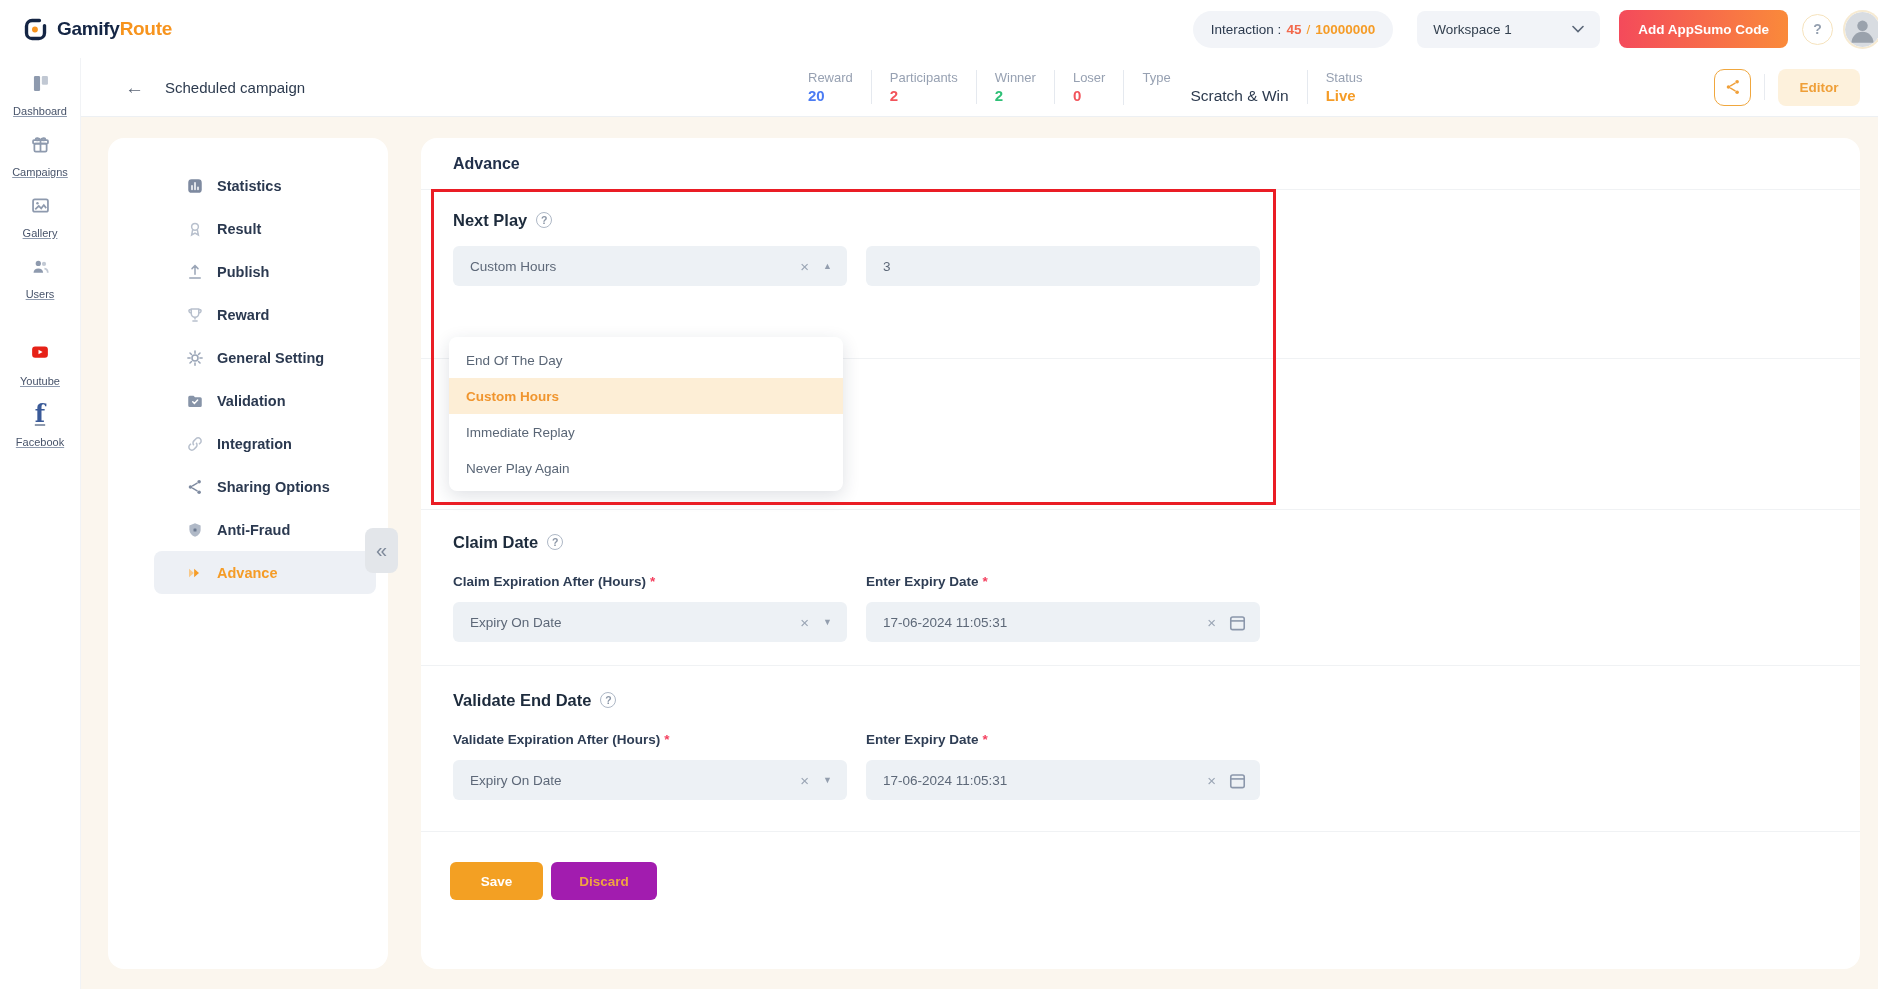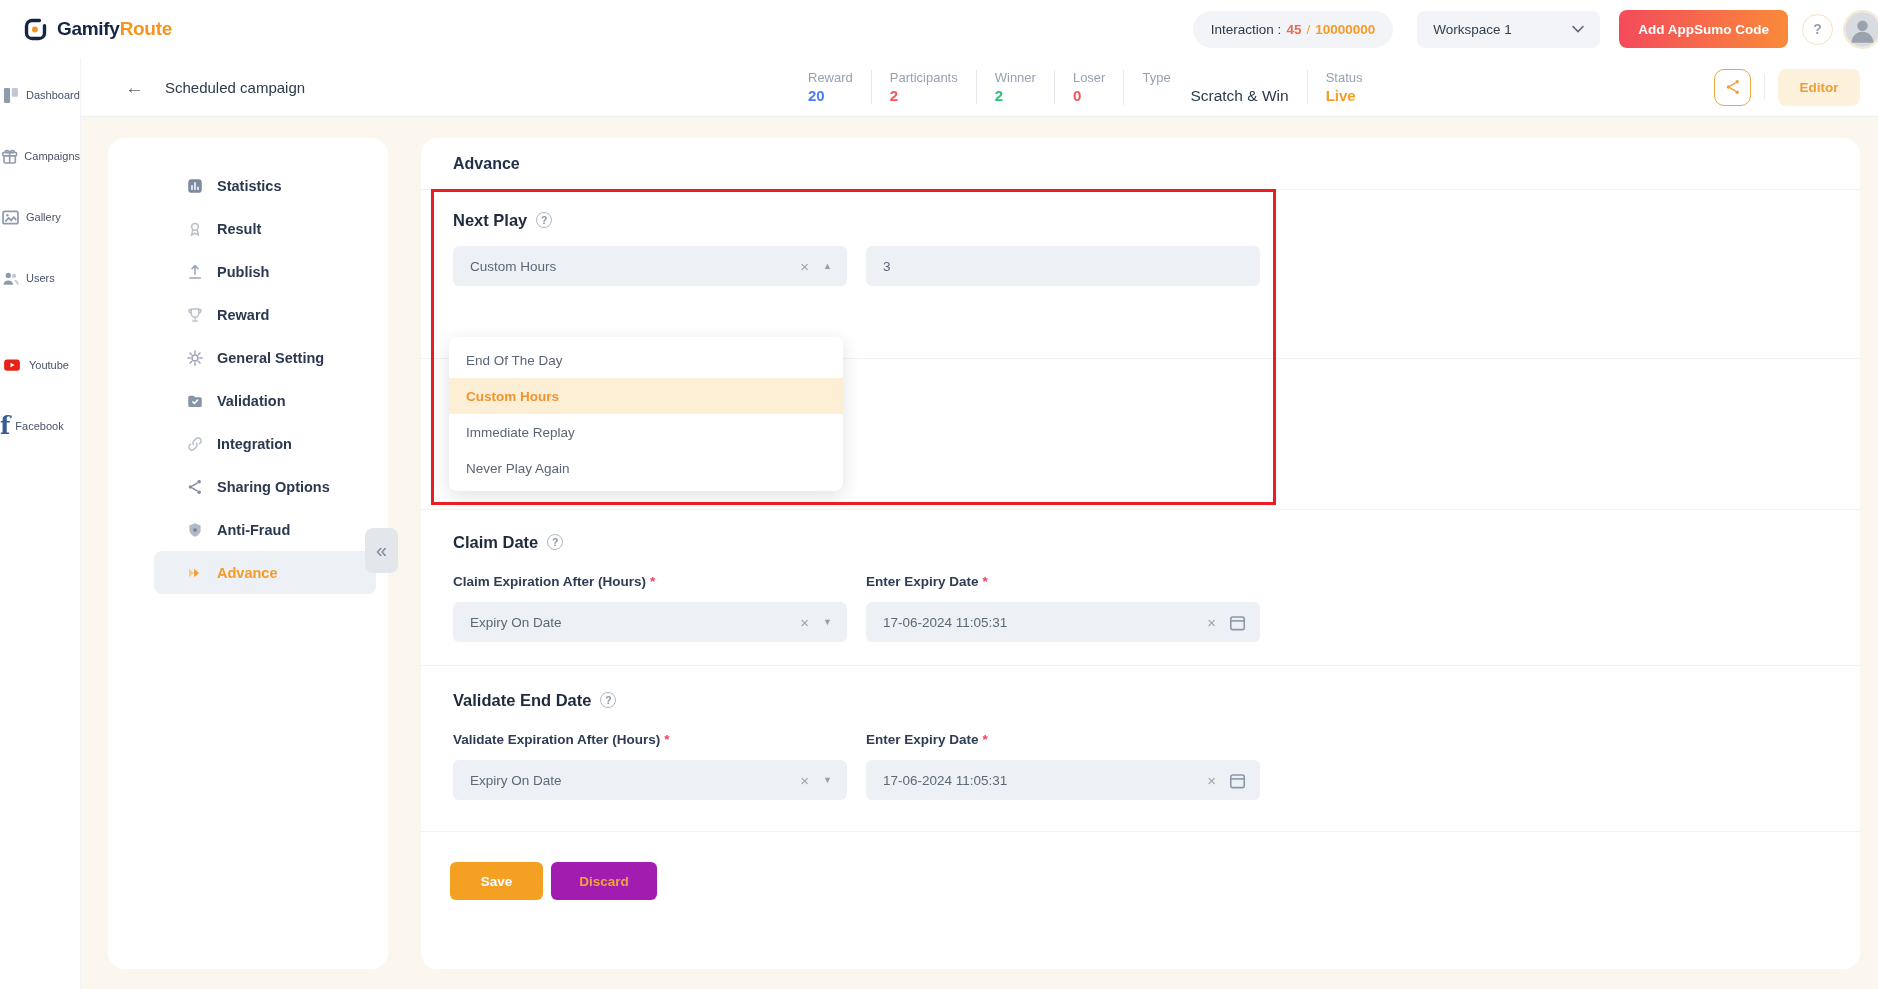--- a/index.html
+++ b/index.html
@@ -44,22 +44,22 @@
   .sv.v-dark{color:#2c3a4e;font-weight:400;font-size:15.5px;margin-left:48px;} .sv.v-orange{color:#f59c27;}
   .sub-right{margin-left:auto;display:flex;align-items:center;gap:13px;padding-right:18px;}
   .share-btn{width:37px;height:37px;border-radius:10px;border:1.5px solid #f0a73e;background:#fff;
     display:flex;align-items:center;justify-content:center;cursor:pointer;}
   .vdiv{width:1px;height:26px;background:#e8ebf0;}
   .editor-btn{height:37px;width:82px;border-radius:8px;border:none;background:#fdf1dc;color:#ef9f38;
     font-size:13.5px;font-weight:600;cursor:pointer;font-family:"Liberation Sans",sans-serif;}
   
   .rail{position:absolute;left:0;top:58px;bottom:0;width:81px;background:#fff;
     border-right:1px solid #f1f3f6;z-index:25;display:flex;flex-direction:column;align-items:center;}
-  .rail-item{width:100%;height:44px;margin-bottom:17px;display:flex;flex-direction:row;
-    align-items:center;justify-content:flex-start;gap:5px;cursor:pointer;color:#8e9aae;}
+  .rail-item{width:100%;height:44px;margin-bottom:17px;display:flex;flex-direction:column;
+    align-items:center;justify-content:space-between;gap:5px;cursor:pointer;color:#8e9aae;text-decoration:underline;}
   .rail-item:first-child{margin-top:15px;}
   .rail-item.social-gap{margin-top:26px;}
   .rail-item .rlabel{font-size:11px;color:#47536a;}
   .fb-f{font-family:"DejaVu Serif",serif;font-weight:700;font-size:24px;color:#3a5a98;line-height:20px;}
   
   .content{position:absolute;left:81px;right:0;top:117px;bottom:0;background:#fbf6ee;}
   .side-card{position:absolute;left:27px;top:21px;width:280px;height:831px;background:#fff;
     border-radius:16px;padding-top:26px;padding-left:34px;}
   .menu-item{height:43px;margin:0 12px;border-radius:8px;display:flex;align-items:center;
     padding-left:32px;gap:13px;cursor:pointer;color:#8d99ad;}

